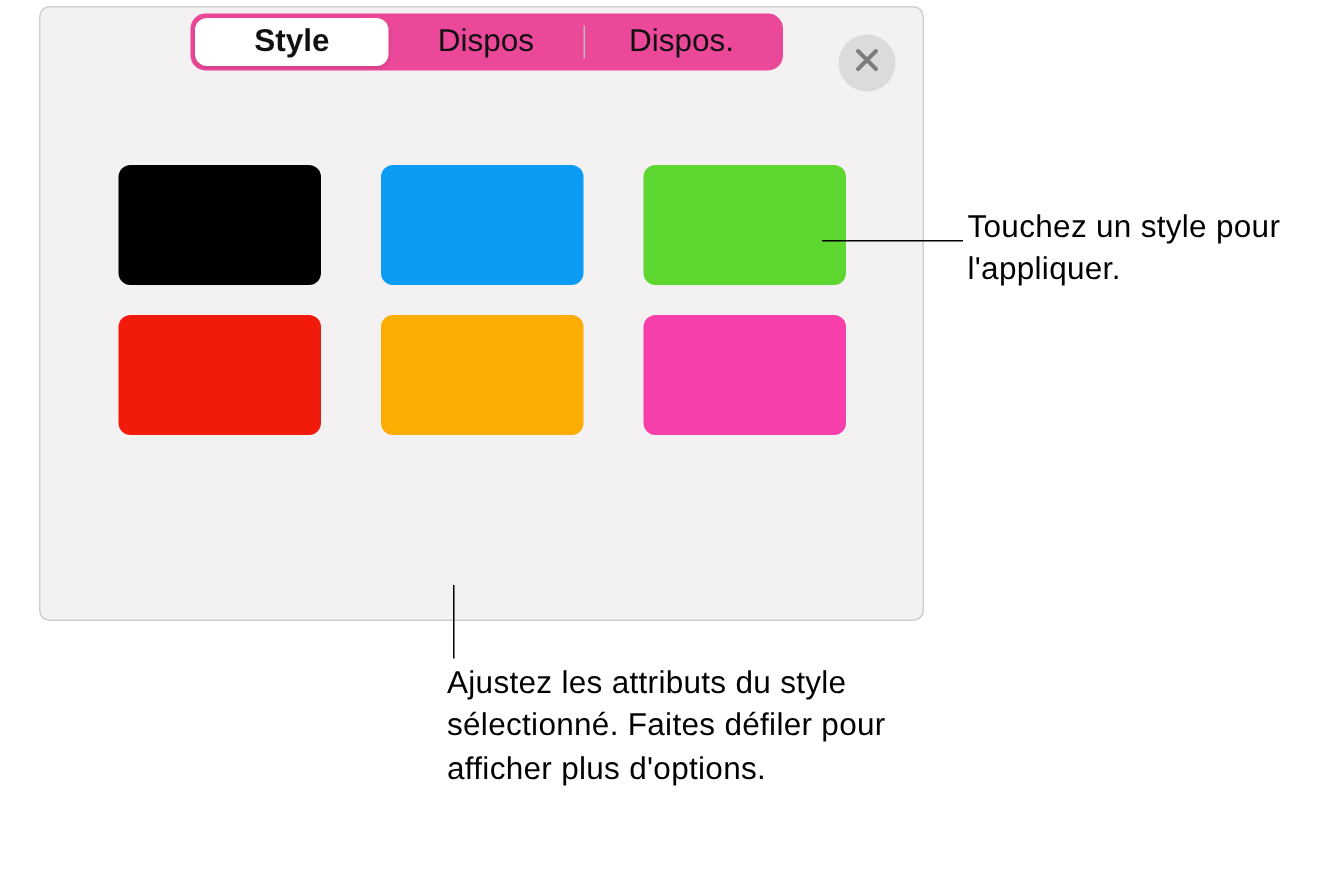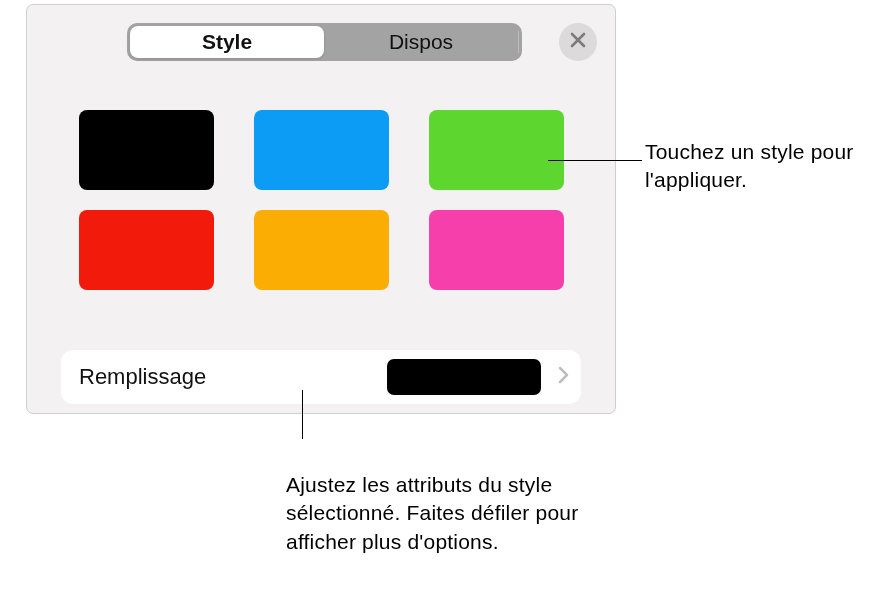--- a/index.html
+++ b/index.html
@@ -16,24 +16,24 @@
       top: 4px;
       width: 590px;
       height: 410px;
       background: #f3f1f2;
       border: 1px solid #cfcfcf;
       border-radius: 7px;
     }
     .tab-bar {
       position: absolute;
       left: 100px;
-      top: 18px;
+      top: 4px;
       width: 395px;
       height: 38px;
-      background: #a3a3a3;
+      background: #ec4899;
       border-radius: 10px;
       display: flex;
       align-items: center;
       padding: 3px;
     }
     .tab {
       flex: 1;
       height: 100%;
       display: flex;
       align-items: center;
@@ -110,71 +110,63 @@
     .chevron svg { width: 11px; height: 18px; }
     
     .callout {
       position: absolute;
       font-size: 21px;
       line-height: 1.35;
       color: #000;
       letter-spacing: 0.2px;
     }
     .callout-1 { left: 645px; top: 138px; width: 240px; }
-    .callout-2 { left: 286px; top: 442px; width: 300px; margin-top: 29px; }
+    .callout-2 { left: 298px; top: 442px; width: 300px; }
     .line {
       position: absolute;
       background: #000;
     }
     .line-h1 { left: 548px; top: 160px; width: 94px; height: 1px; }
     .line-v2 { left: 302px; top: 390px; width: 1px; height: 49px; }
   </style>
 </head>
 <body>
 
 <div class="panel">
 
   <div class="tab-bar">
     <div class="tab active">
       <span>Style</span>
     </div>
     <div class="tab">
       <span>Dispos</span>
     </div>
     <div class="tab-sep"></div>
+    <div class="tab">
+      <span>Dispos.</span>
+    </div>
   </div>
 
   <div class="close-btn">
     <span>
       <svg viewBox="0 0 16 16">
           <path d="M2 2 L14 14 M14 2 L2 14" stroke="#7d7b7c" stroke-width="2.6" stroke-linecap="round" fill="none"></path>
         </svg>
     </span>
   </div>
 
   <div class="swatch-grid">
     <div class="swatch" style="background:#000000"></div>
     <div class="swatch" style="background:#0c9cf6"></div>
     <div class="swatch" style="background:#5dd730"></div>
     <div class="swatch" style="background:#f21a0b"></div>
     <div class="swatch" style="background:#fbad04"></div>
     <div class="swatch" style="background:#f73fab"></div>
   </div>
 
-  <div class="fill-row">
-    <span class="fill-label">Remplissage</span>
-    <div class="fill-swatch" style="background:#000000"></div>
-    <div class="chevron">
-      <span>
-        <svg viewBox="0 0 11 18">
-            <path d="M2 2 L9 9 L2 16" stroke="#bdbdbd" stroke-width="2.5" stroke-linecap="round" stroke-linejoin="round" fill="none"></path>
-          </svg>
-      </span>
-    </div>
-  </div>
 
 </div>
 
 <div class="line line-h1"></div>
 <div class="callout callout-1">Touchez un style pour l'appliquer.</div>
 
 <div class="line line-v2"></div>
 <div class="callout callout-2">Ajustez les attributs du style sélectionné. Faites défiler pour afficher plus d'options.</div>
 
 </body></html>

